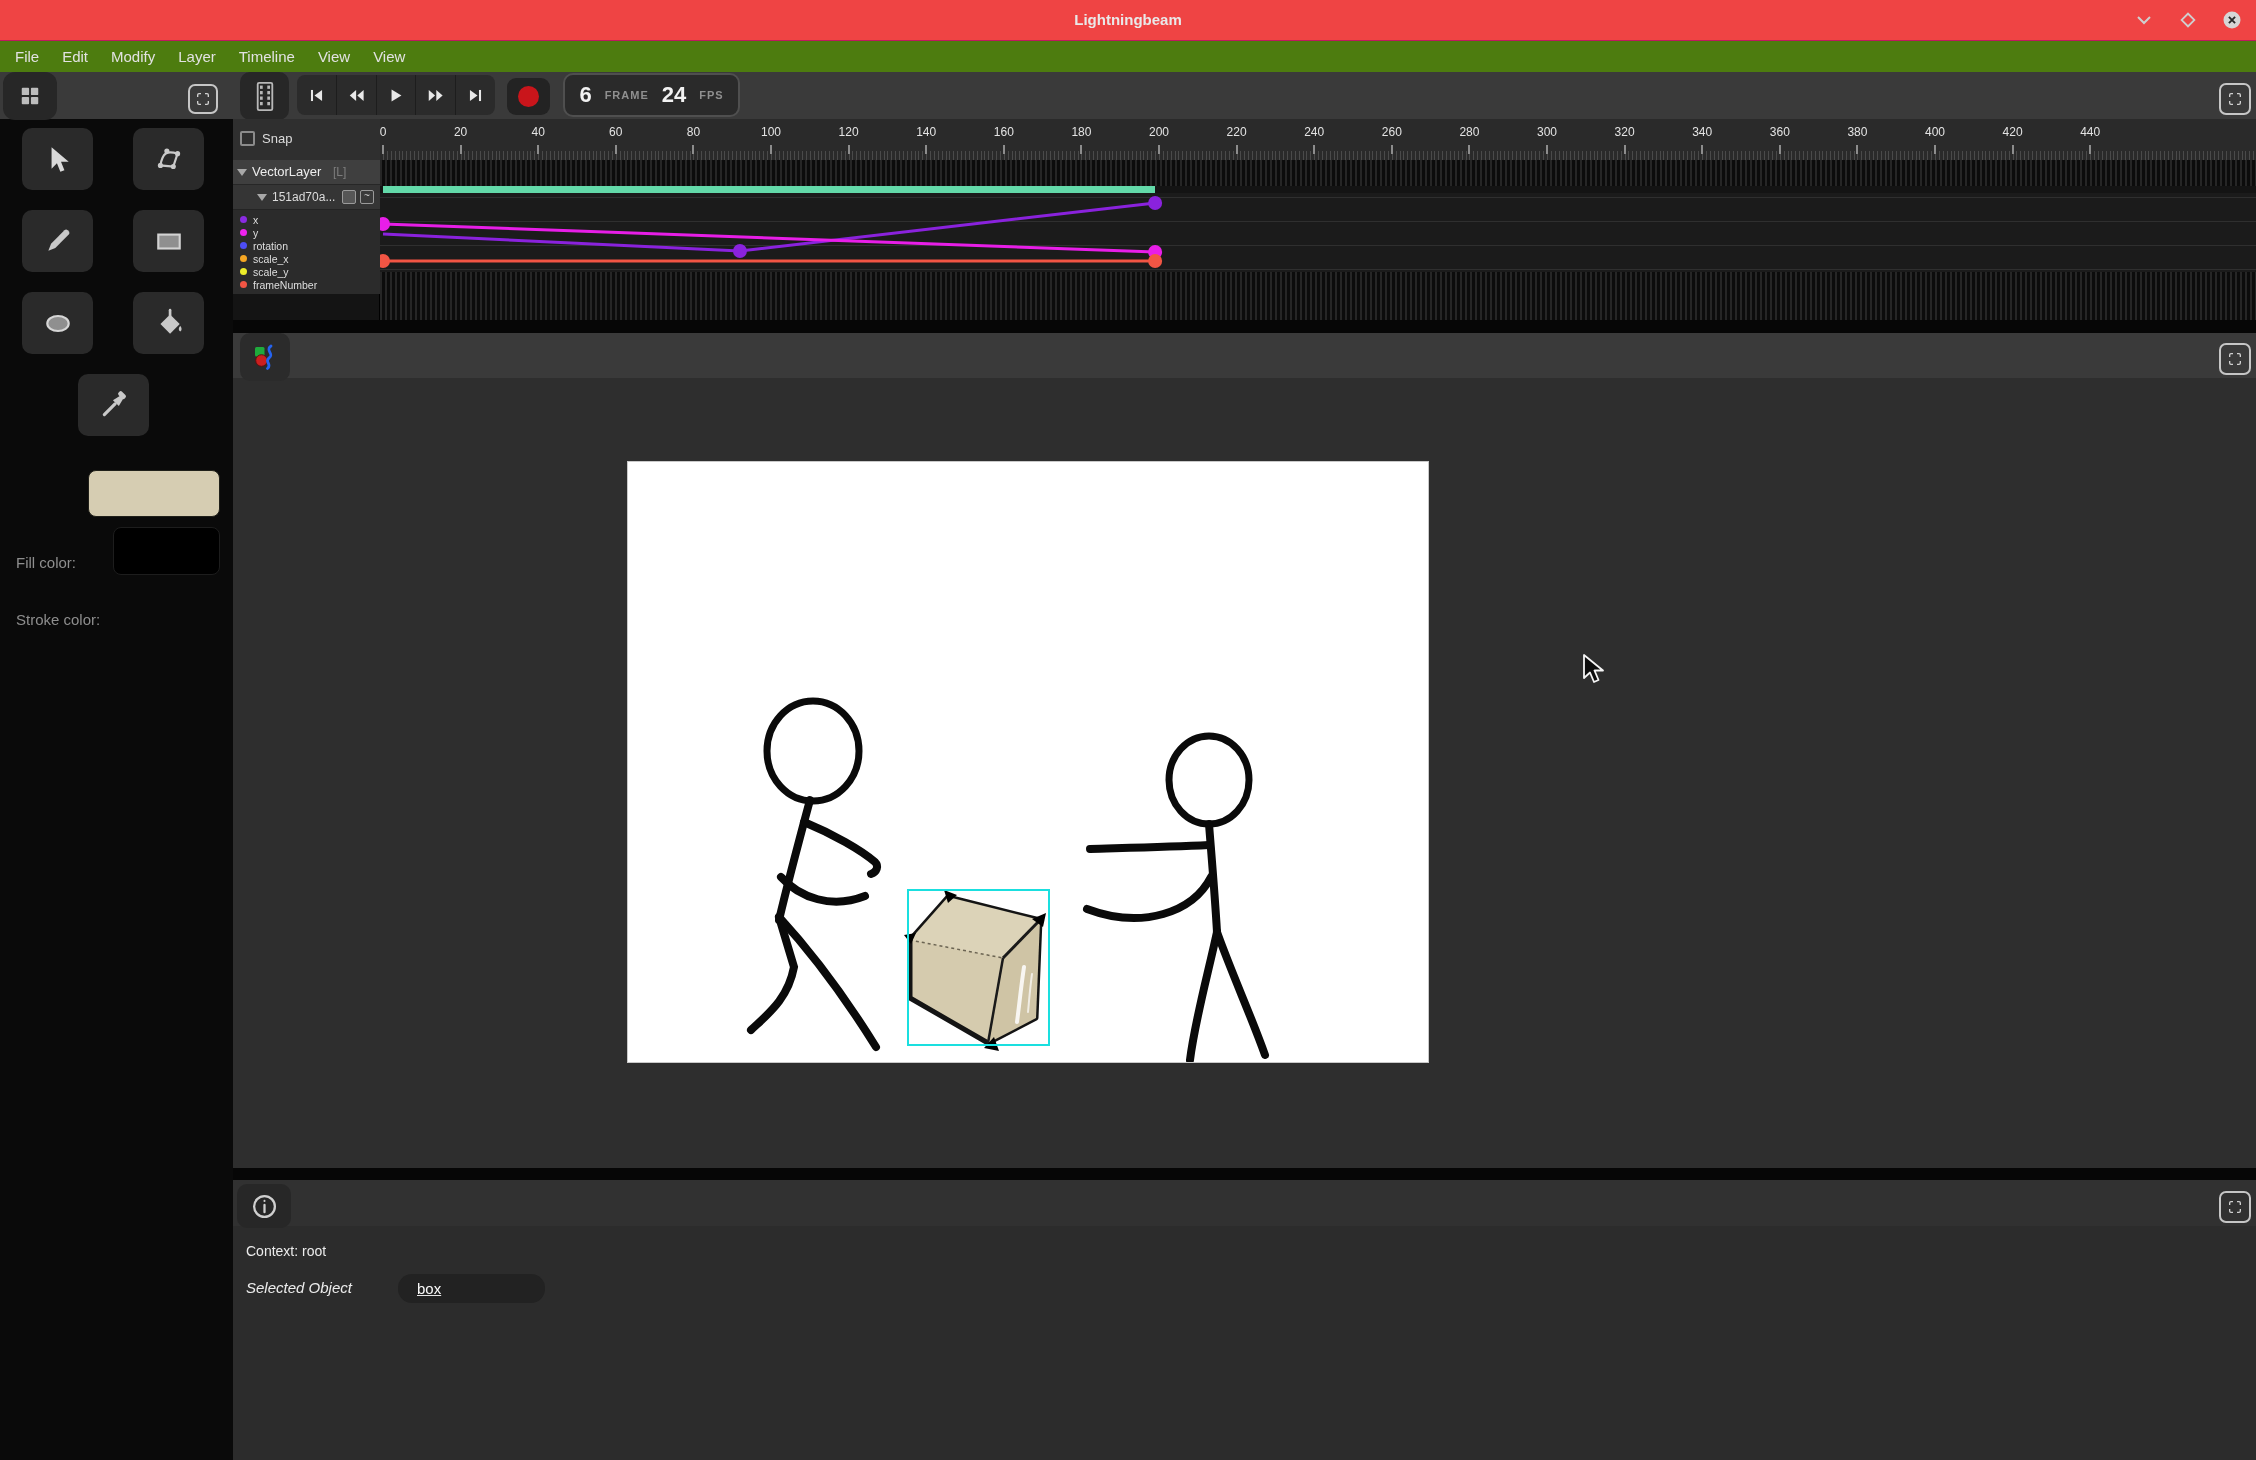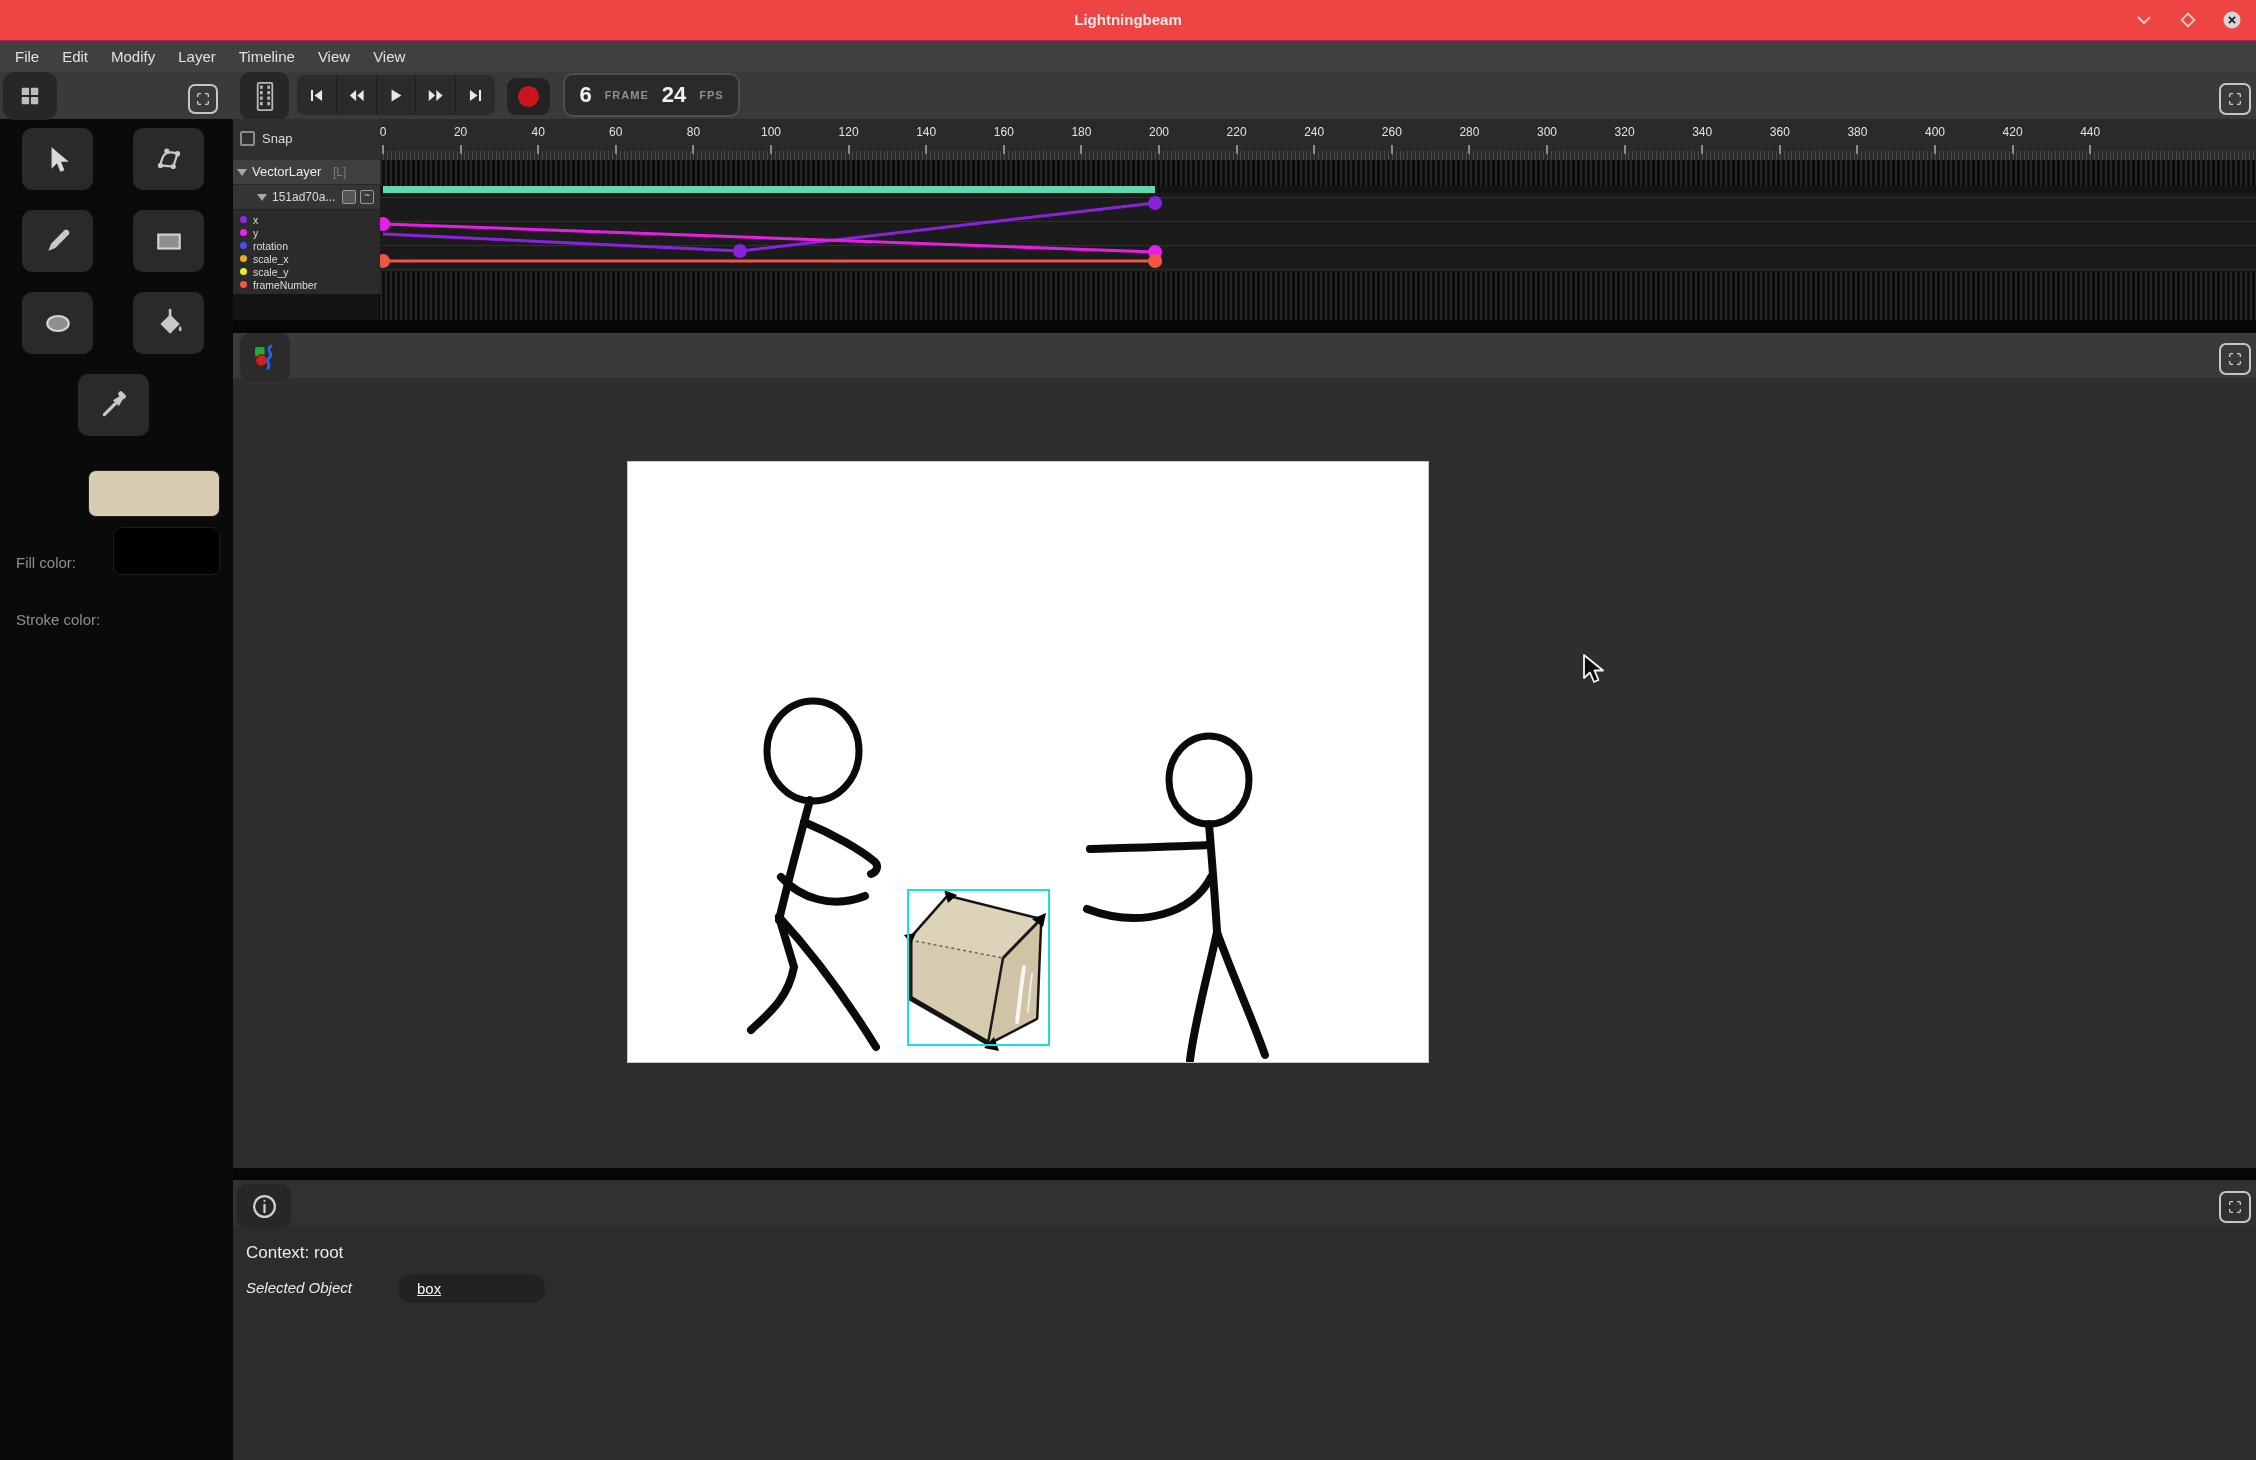--- a/index.html
+++ b/index.html
@@ -8,21 +8,21 @@
     background:#060606;font-family:"Liberation Sans",sans-serif;
     -webkit-font-smoothing:antialiased;color:#e6e6e6;
   }
   
   .titlebar{position:absolute;left:0;top:0;width:2256px;height:40px;background:#ef4444;border-bottom:3px solid #be185d;}
   .titlebar .title{position:absolute;left:0;right:0;top:0;height:40px;line-height:40px;text-align:center;font-size:15px;font-weight:700;color:#e9e9e9;}
   .win-controls{position:absolute;right:14px;top:0;height:40px;display:flex;align-items:center;gap:24px;}
   .wc{width:20px;height:20px;display:inline-flex;cursor:default;}
   .wc svg{width:20px;height:20px;}
   
-  .menubar{position:absolute;left:0;top:41px;width:2256px;height:31px;background:#404040;display:flex;align-items:center;padding-left:12px;gap:17px;box-sizing:border-box;}
+  .menubar{position:absolute;left:0;top:41px;width:2256px;height:31px;background:#4d7c0f;display:flex;align-items:center;padding-left:12px;gap:17px;box-sizing:border-box;}
   .menu-item{font-size:15px;color:#e2e2e2;padding:2px 3px;}
   
   .phead{position:absolute;left:0;top:0;right:0;height:47px;background:#3a3a3a;}
   .sq-btn{position:absolute;border-radius:10px;background:#272727;display:flex;align-items:center;justify-content:center;}
   .sq-btn svg{display:block;}
   .expand-btn{position:absolute;width:32px;height:32px;border:2px solid #c6c6c6;border-radius:7px;background:transparent;display:flex;align-items:center;justify-content:center;box-sizing:border-box;}
   .expand-btn svg{width:16px;height:16px;}
   
   .sidebar{position:absolute;left:0;top:72px;width:233px;height:1388px;background:#0a0a0a;}
   .sidebar .phead{height:47px;}
@@ -75,21 +75,21 @@
   .prop-name{font-size:10.5px;color:#dedede;}
   
   .cv-panel{position:absolute;left:233px;top:333px;width:2023px;height:835px;background:#2e2e2e;}
   .cv-panel .phead{height:45px;}
   .stage{position:absolute;left:395px;top:129px;width:800px;height:600px;background:#fff;box-shadow:0 0 0 1px #c9c9c9;}
   .stage svg{display:block;}
   .cursor{position:absolute;left:1350px;top:321px;width:22px;height:30px;pointer-events:none;}
   
   .bt-panel{position:absolute;left:233px;top:1180px;width:2023px;height:280px;background:#2c2c2c;}
   .bt-panel .phead{height:46px;background:#313131;}
-  .ctx-text{position:absolute;left:13px;top:63px;font-size:17px;color:#ececec;}
+  .ctx-text{position:absolute;left:13px;top:63px;font-size:14px;color:#ececec;}
   .sel-label{position:absolute;left:13px;top:99px;font-size:15px;color:#ececec;font-style:italic;}
   .sel-pill{position:absolute;left:165px;top:94px;width:147px;height:29px;border-radius:14px;background:#222222;display:flex;align-items:center;padding-left:19px;box-sizing:border-box;text-decoration:underline;}
   .sel-pill span{font-size:15px;color:#fafafa;}
 </style>
 </head>
 <body>
 
 <div class="titlebar">
   <div class="title">Lightningbeam</div>
   <div class="win-controls">

